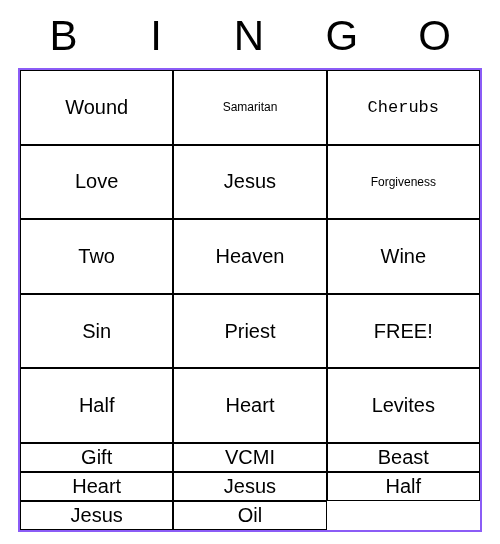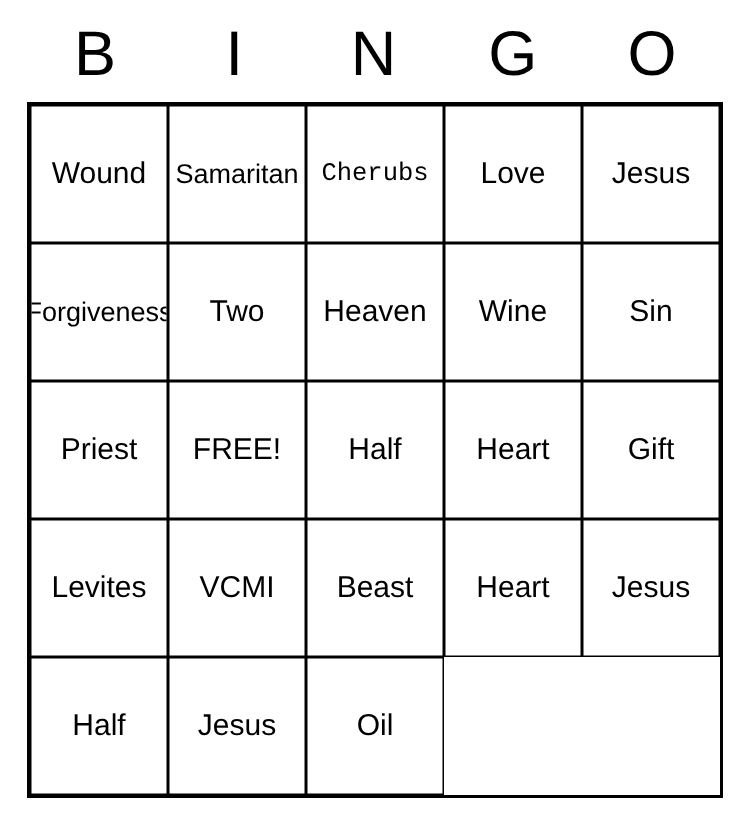--- a/index.html
+++ b/index.html
@@ -26,39 +26,39 @@
     .header-letter {
       font-size: 42px;
       font-weight: 400;
       color: #000;
       width: 20%;
       text-align: center;
       letter-spacing: 2px;
     }
     .grid {
       display: grid;
-      grid-template-columns: repeat(5, 1fr);
+      grid-template-columns: repeat(3, 1fr);
       grid-template-rows: repeat(5, 1fr);
       width: 100%;
       height: 470px;
-      border: 2px solid #000000;
+      border: 2px solid #8b5cf6;
     }
     .cell {
       border: 1px solid #000;
       display: flex;
       align-items: center;
       justify-content: center;
       text-align: center;
       font-size: 20px;
       color: #000;
       padding: 2px;
       overflow: hidden;
     }
     .cell.small {
-      font-size: 18px;
+      font-size: 12px;
     }
     .cell.medium {
       font-size: 17px;
       font-family: Liberation Mono, monospace;
     }
   </style>
 </head>
 <body>
 
 <div class="header-row">
@@ -77,22 +77,22 @@
     <div class="cell">Jesus</div>
     <div class="cell small">Forgiveness</div>
     <div class="cell">Two</div>
     <div class="cell">Heaven</div>
     <div class="cell">Wine</div>
     <div class="cell">Sin</div>
     <div class="cell">Priest</div>
     <div class="cell">FREE!</div>
     <div class="cell">Half</div>
     <div class="cell">Heart</div>
+    <div class="cell">Levites</div>
     <div class="cell">Gift</div>
-    <div class="cell">Levites</div>
     <div class="cell">VCMI</div>
     <div class="cell">Beast</div>
     <div class="cell">Heart</div>
     <div class="cell">Jesus</div>
     <div class="cell">Half</div>
     <div class="cell">Jesus</div>
     <div class="cell">Oil</div>
   </div>
 
 </body></html>

